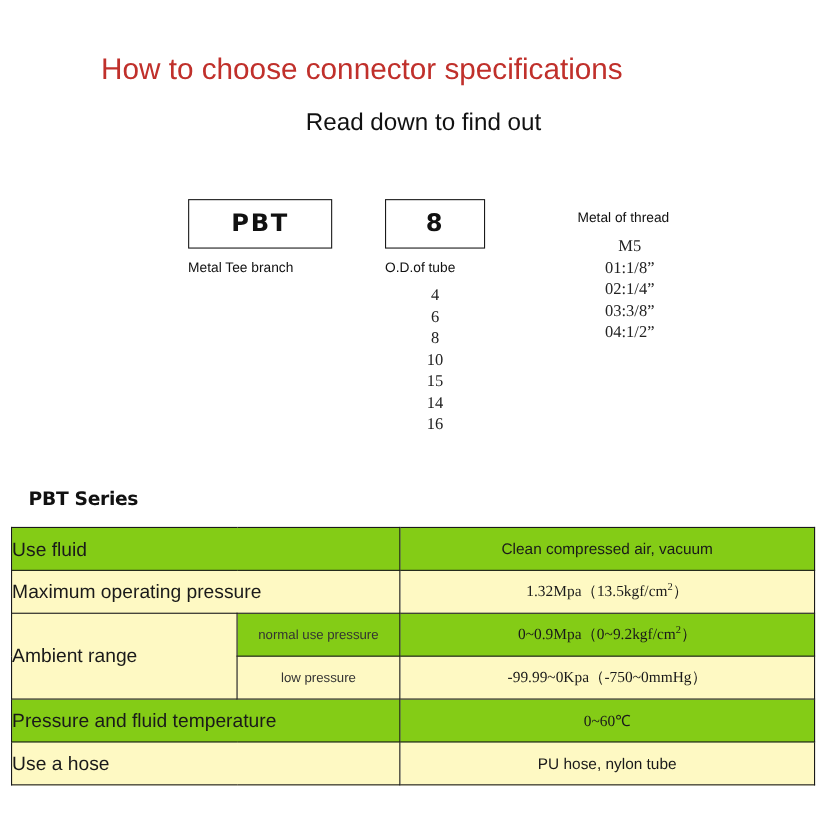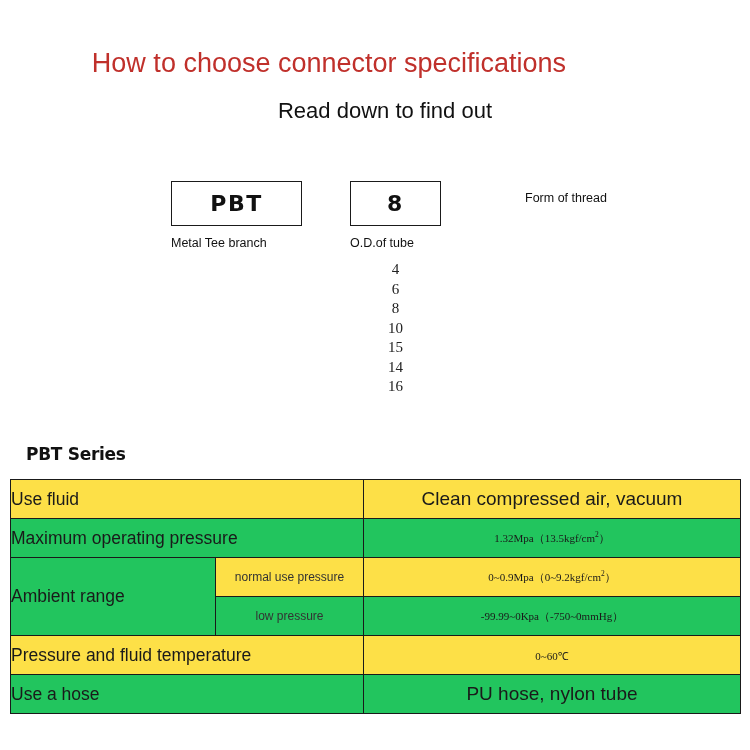--- a/index.html
+++ b/index.html
@@ -110,37 +110,37 @@
     padding: 0;
     vertical-align: middle;
   }
   .cell-label {
     font-size: 17.5px;
     color: #1a1a1a;
     padding-left: 12px;
     height: 38px;
   }
   .cell-value {
-    font-size: 19px;
+    font-size: 14px;
     color: #1a1a1a;
     text-align: center;
     height: 38px;
   }
   .cell-value.small {
     font-family: "Liberation Serif", serif;
-    font-size: 11px;
+    font-size: 14px;
   }
   .cell-sublabel {
     font-size: 12px;
     color: #333333;
     text-align: center;
     height: 38px;
   }
-  .shade { background: #fde047; }
-  .plain { background: #22c55e; }
+  .shade { background: #84cc16; }
+  .plain { background: #fef9c3; }
   sup { font-size: 0.68em; vertical-align: super; line-height: 0; }
 </style>
 </head>
 <body>
 
 <div class="title">How to choose connector specifications</div>
 <div class="subtitle">Read down to find out</div>
 
 <div class="codegroup" id="grp-series">
   <div class="codebox">
@@ -159,21 +159,28 @@
     <div>6</div>
     <div>8</div>
     <div>10</div>
     <div>15</div>
     <div>14</div>
     <div>16</div>
   </div>
 </div>
 
 <div class="codegroup" id="grp-thread">
-  <div class="codecaption">Form of thread</div>
+  <div class="codecaption">Metal of thread</div>
+  <div class="codelist">
+    <div>M5</div>
+    <div>01:1/8”</div>
+    <div>02:1/4”</div>
+    <div>03:3/8”</div>
+    <div>04:1/2”</div>
+  </div>
 </div>
 
 <div class="series-label">PBT Series</div>
 
 <table class="spec-table">
   <colgroup>
     <col style="width:205px">
     <col style="width:148px">
     <col style="width:377px">
   </colgroup>

